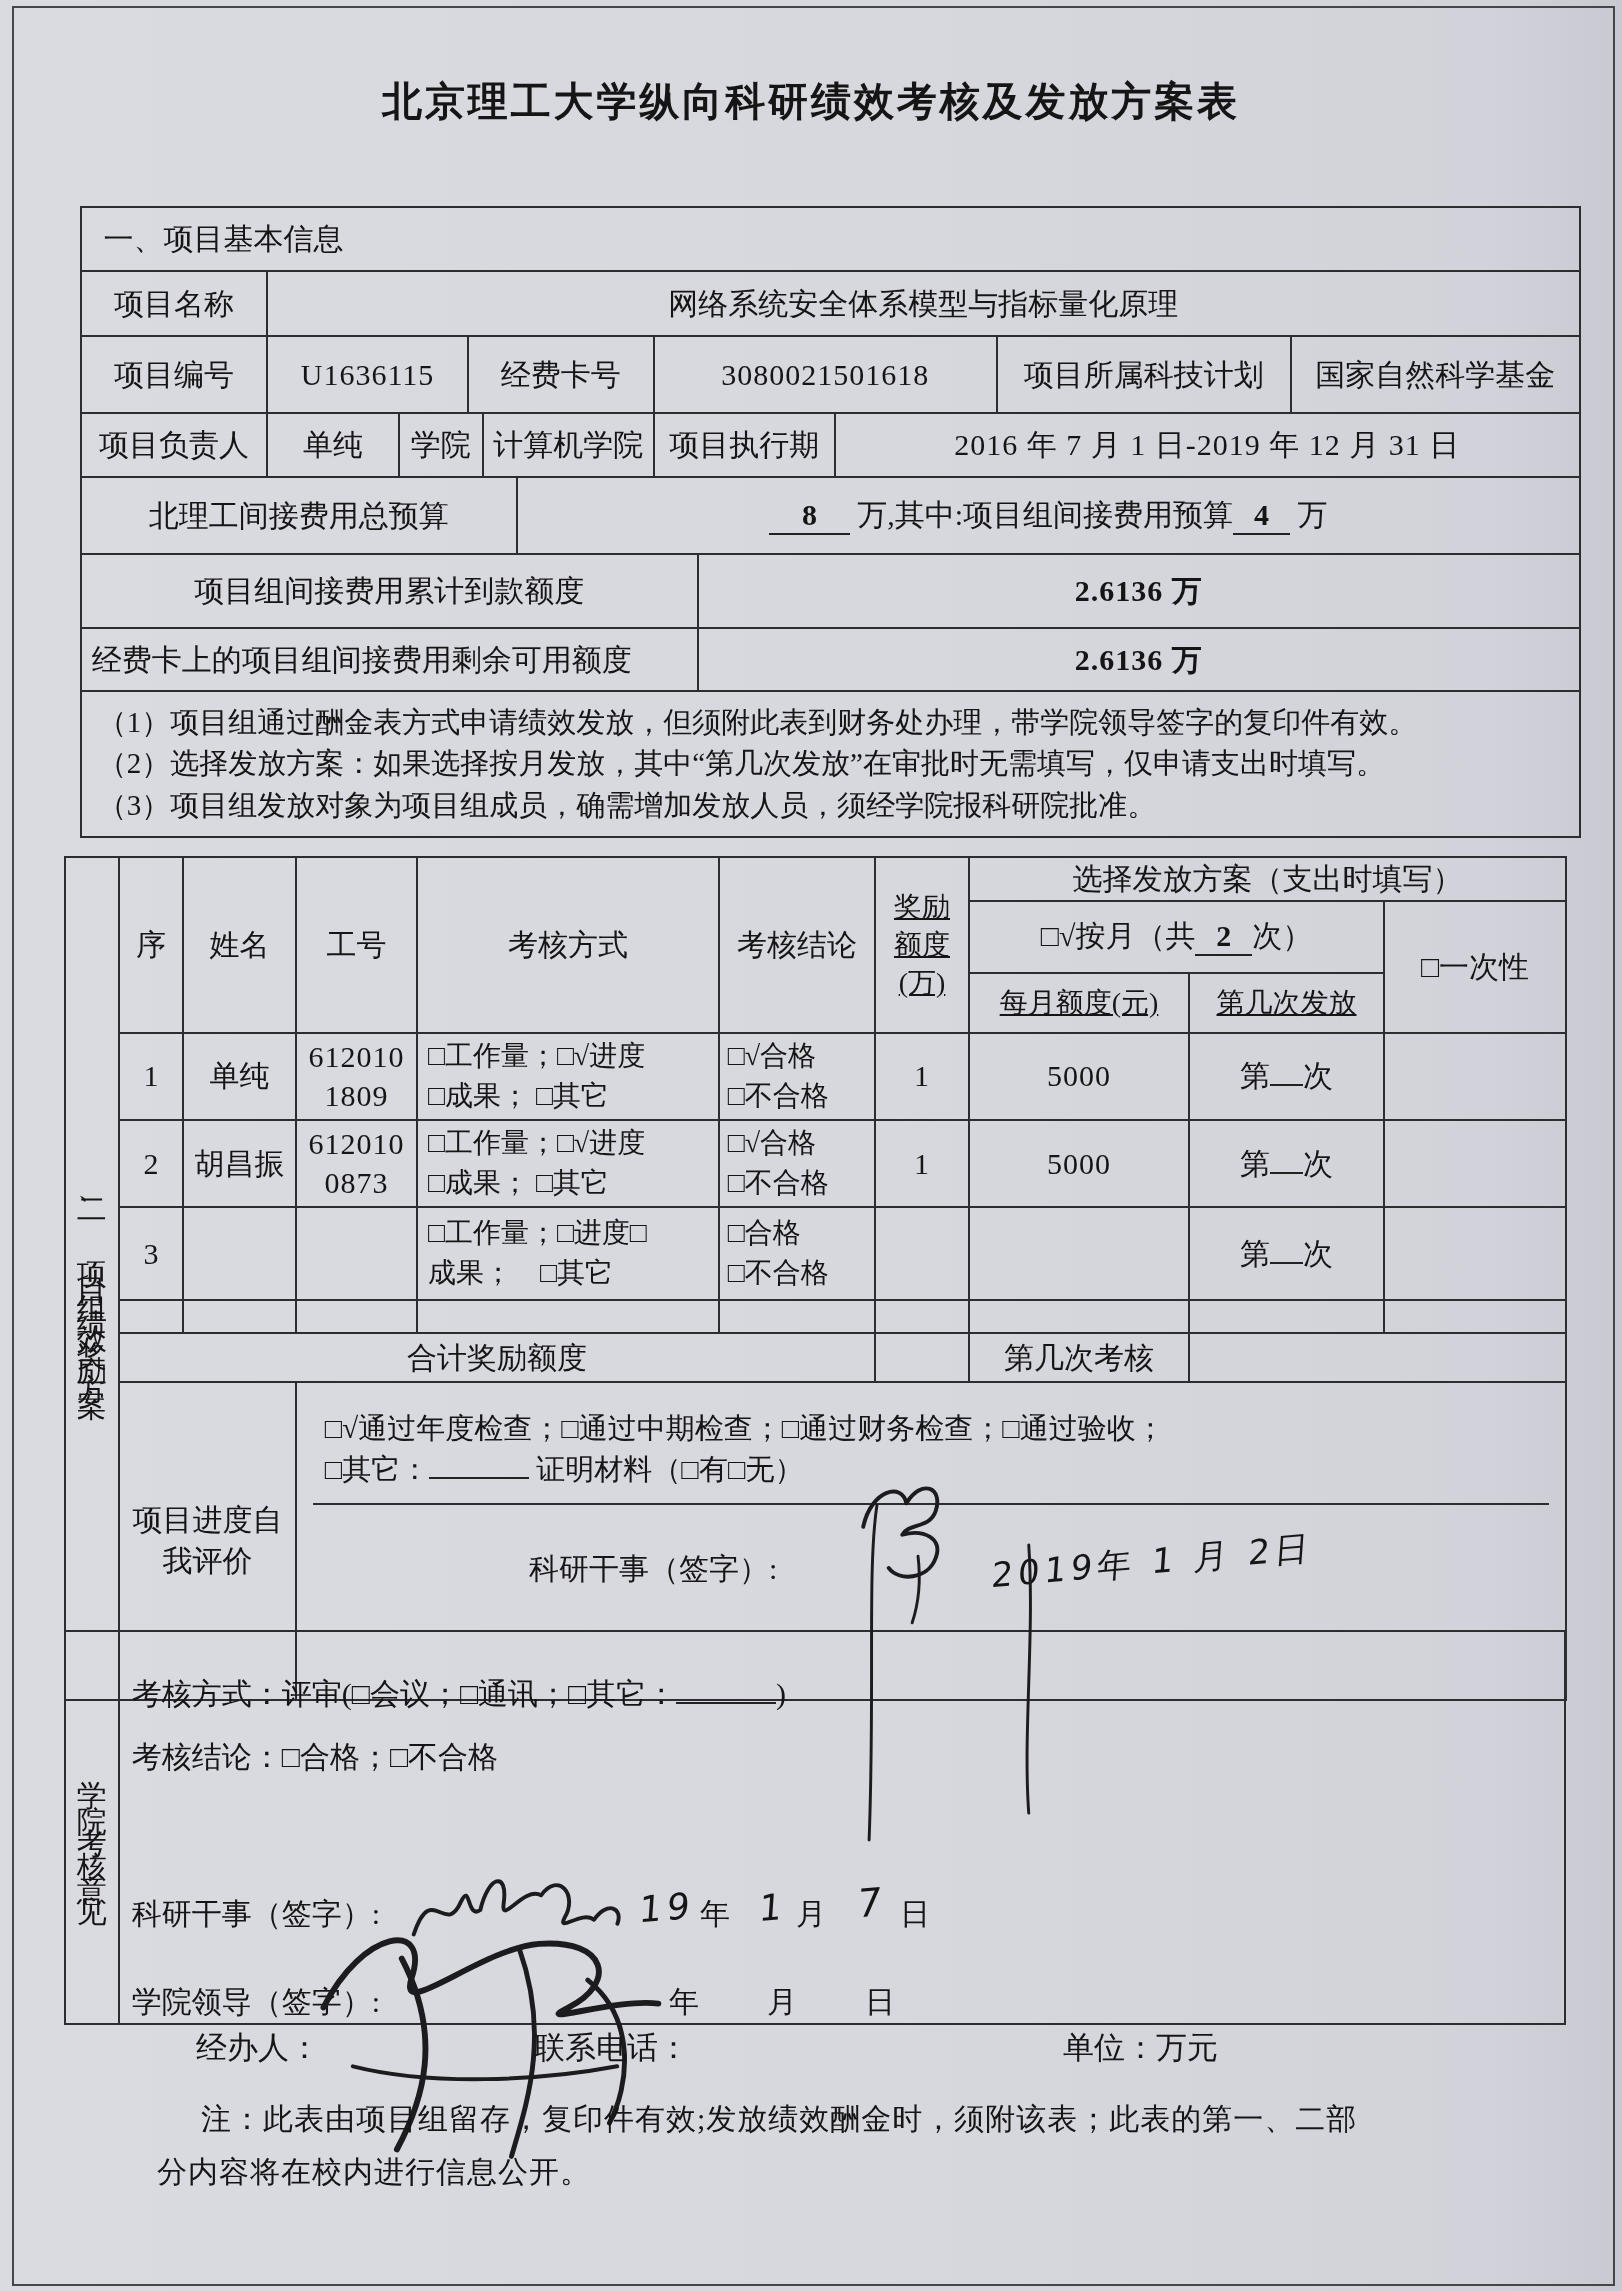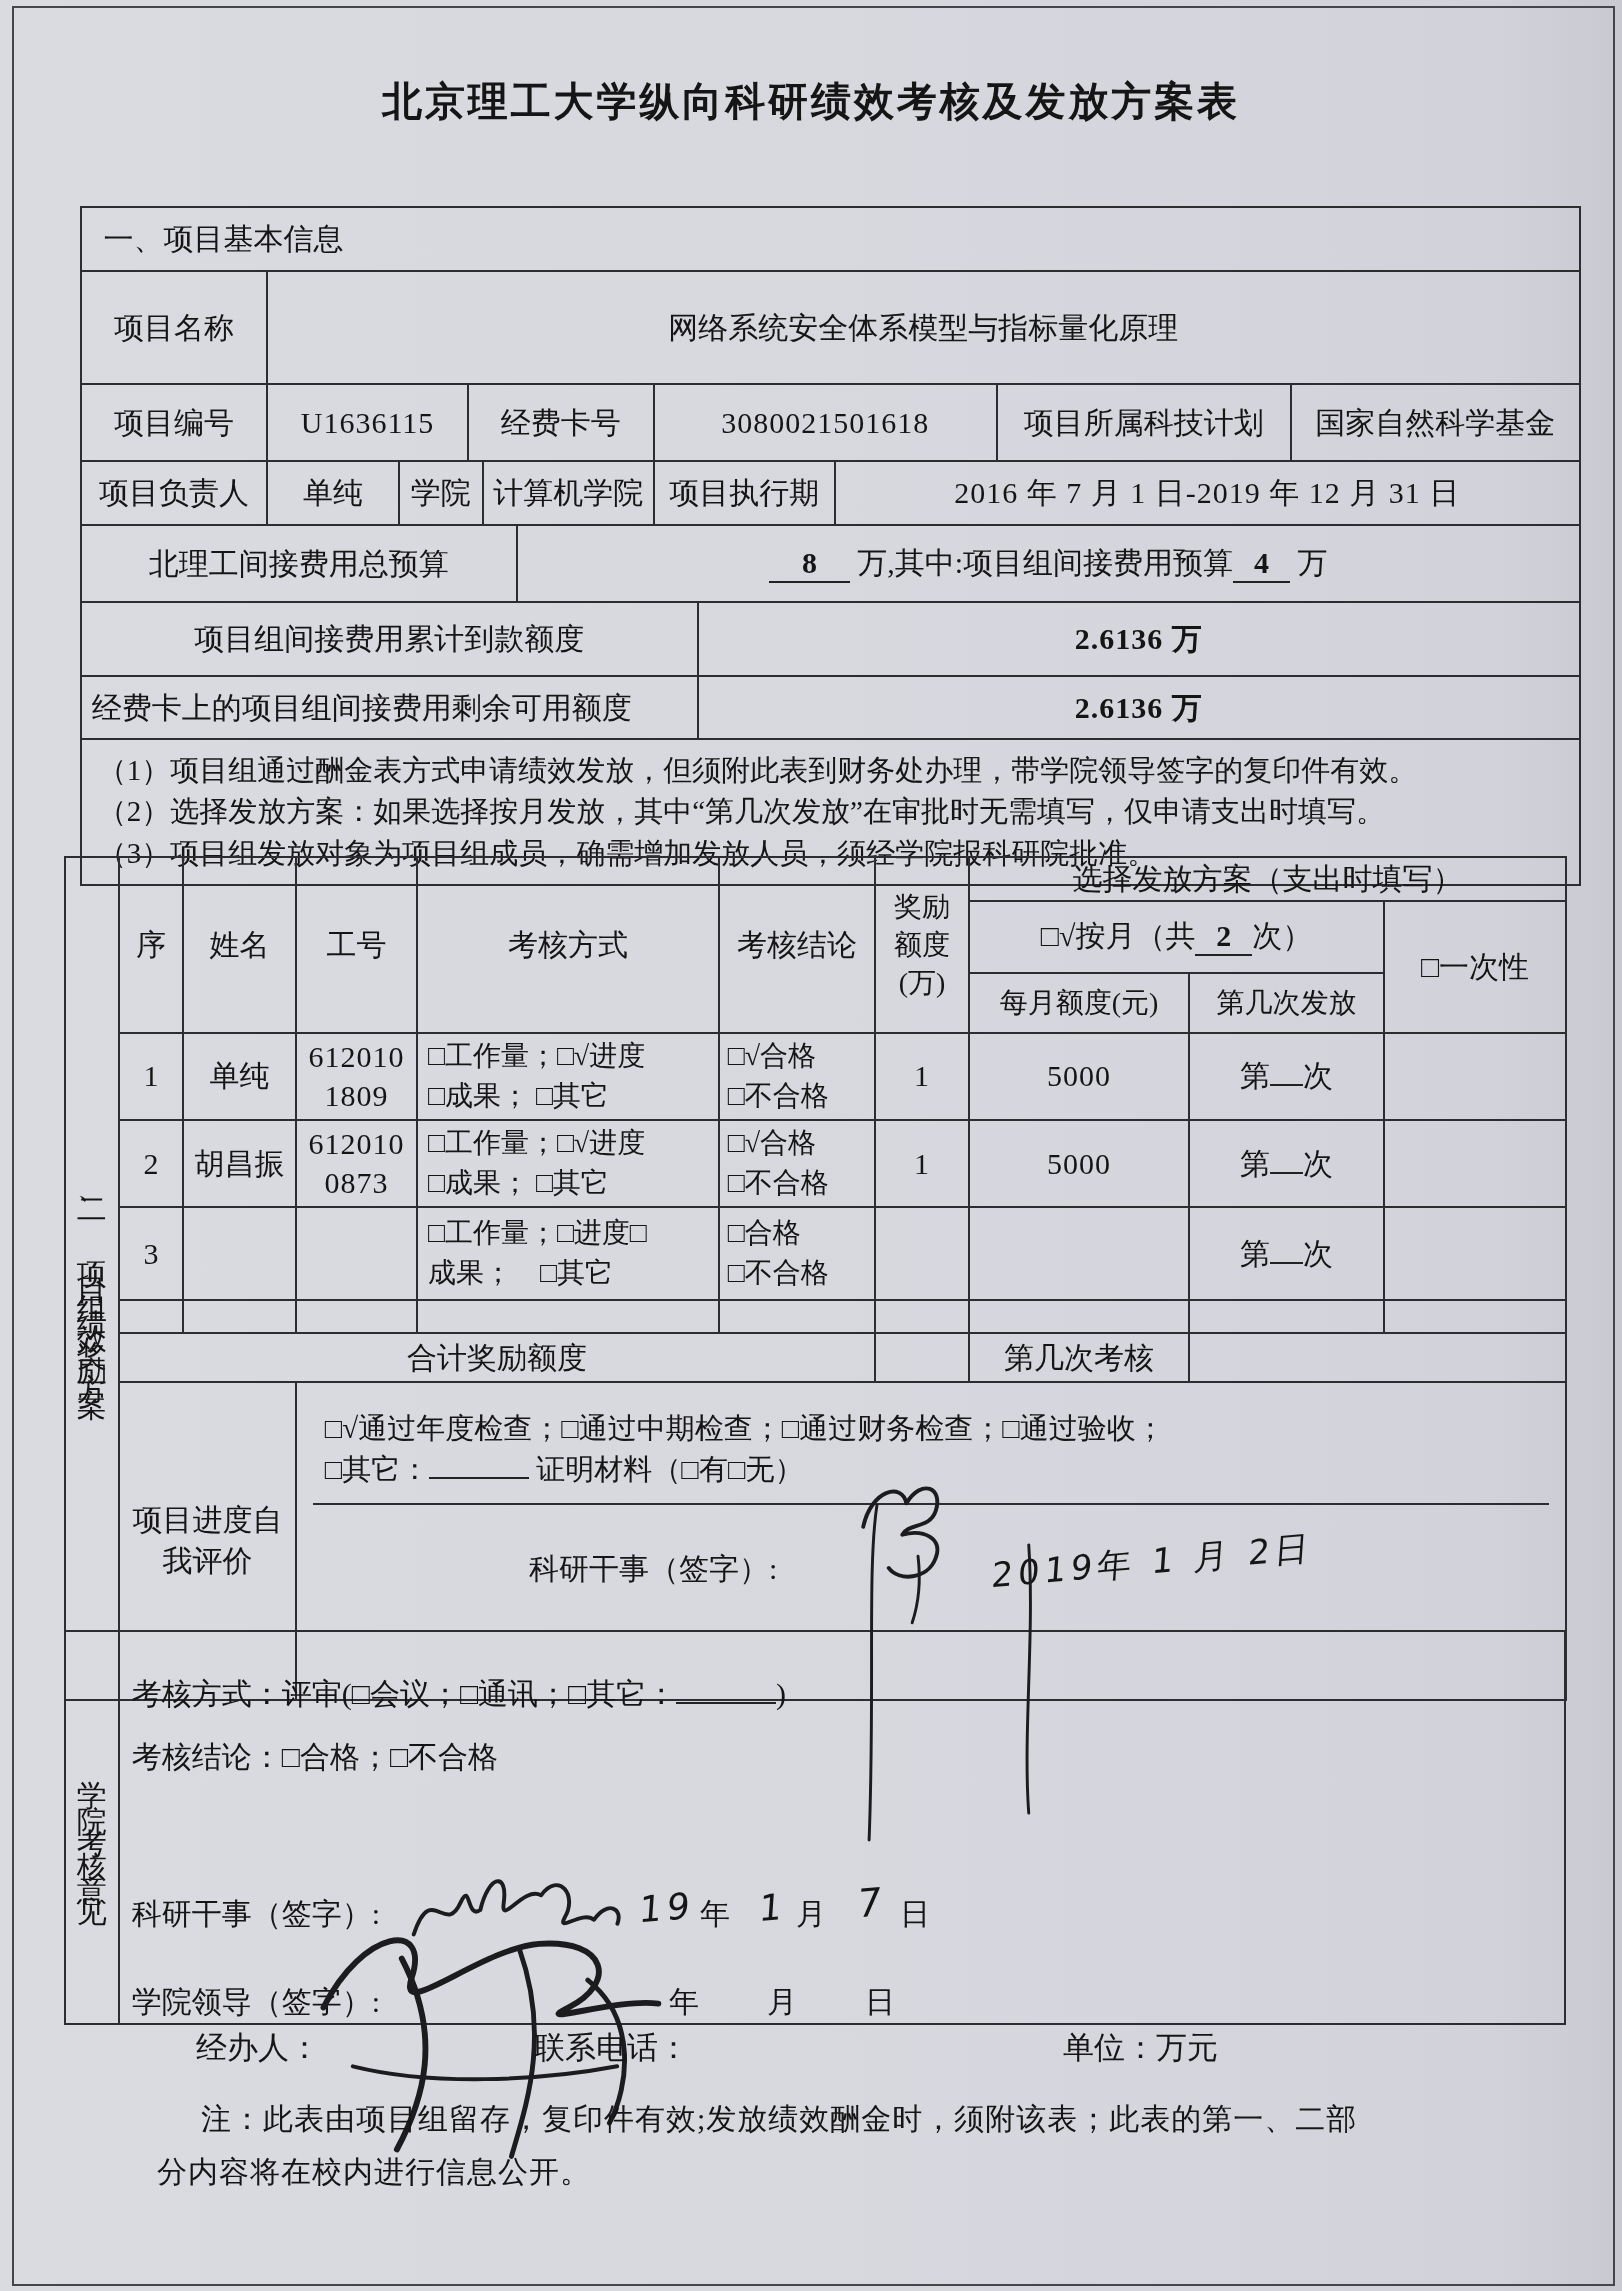--- a/index.html
+++ b/index.html
@@ -22,21 +22,21 @@
   .blank-u.small{min-width:45px;}
   .blank-u.empty{min-width:88px;}
   .blank-time{display:inline-block;min-width:33px;border-bottom:2px solid #222;}
   .notes-cell{font-size:29px;line-height:1.42;padding:9.8px 15.7px;}
   .vlabel{writing-mode:vertical-lr;text-orientation:upright;margin:0 auto;
     letter-spacing:15.7px;font-size:30px;}
   .vlabel.s3{letter-spacing:23.5px;}
   .twoLine{line-height:1.35;}
   .method{font-size:28px;line-height:1.45;text-align:left;padding-left:10px;}
   .concl{font-size:28px;line-height:1.45;text-align:left;padding-left:7.8px;}
-  .hdr-small{font-size:28px;}
+  .hdr-small{font-size:28px;text-decoration:underline;}
   .eval-cell{padding:16px;vertical-align:top;}
   .eval-top{height:95px;border-bottom:2px solid #2c2c31;text-align:left;
     padding:8.8px 11.8px 0 11.8px;font-size:29px;line-height:1.42;}
   .eval-bottom{position:relative;height:178px;text-align:left;}
   .sign-label{position:absolute;left:216px;top:45px;font-size:30px;}
   .hw{display:inline-block;font-family:"DejaVu Sans",sans-serif;
     transform:rotate(-5deg) skewX(-9deg);letter-spacing:4.9px;}
   .hw-date-pi{position:absolute;left:678px;top:35px;font-size:34px;}
   .s3-content{position:relative;padding:0;}
   .s3-line{position:absolute;left:11.8px;font-size:30px;white-space:nowrap;}
@@ -65,21 +65,21 @@
       <col style="width:44px">
         <col style="width:137px">
         <col style="width:162px">
       <col style="width:294px">
         <col style="width:289px">
     </colgroup>
     <tbody>
         <tr style="height:64px">
       <td colspan="11" class="t-left" style="padding-left:21.6px;">一、项目基本信息</td>
     </tr>
-    <tr style="height:113px">
+    <tr style="height:65px">
       <td>项目名称</td>
       <td colspan="10">网络系统安全体系模型与指标量化原理</td>
     </tr>
     <tr style="height:77px">
       <td>项目编号</td>
       <td colspan="2" class="serifnum">U1636115</td>
       <td colspan="3">经费卡号</td>
       <td colspan="3" class="serifnum">3080021501618</td>
       <td>项目所属科技计划</td>
       <td>国家自然科学基金</td>

